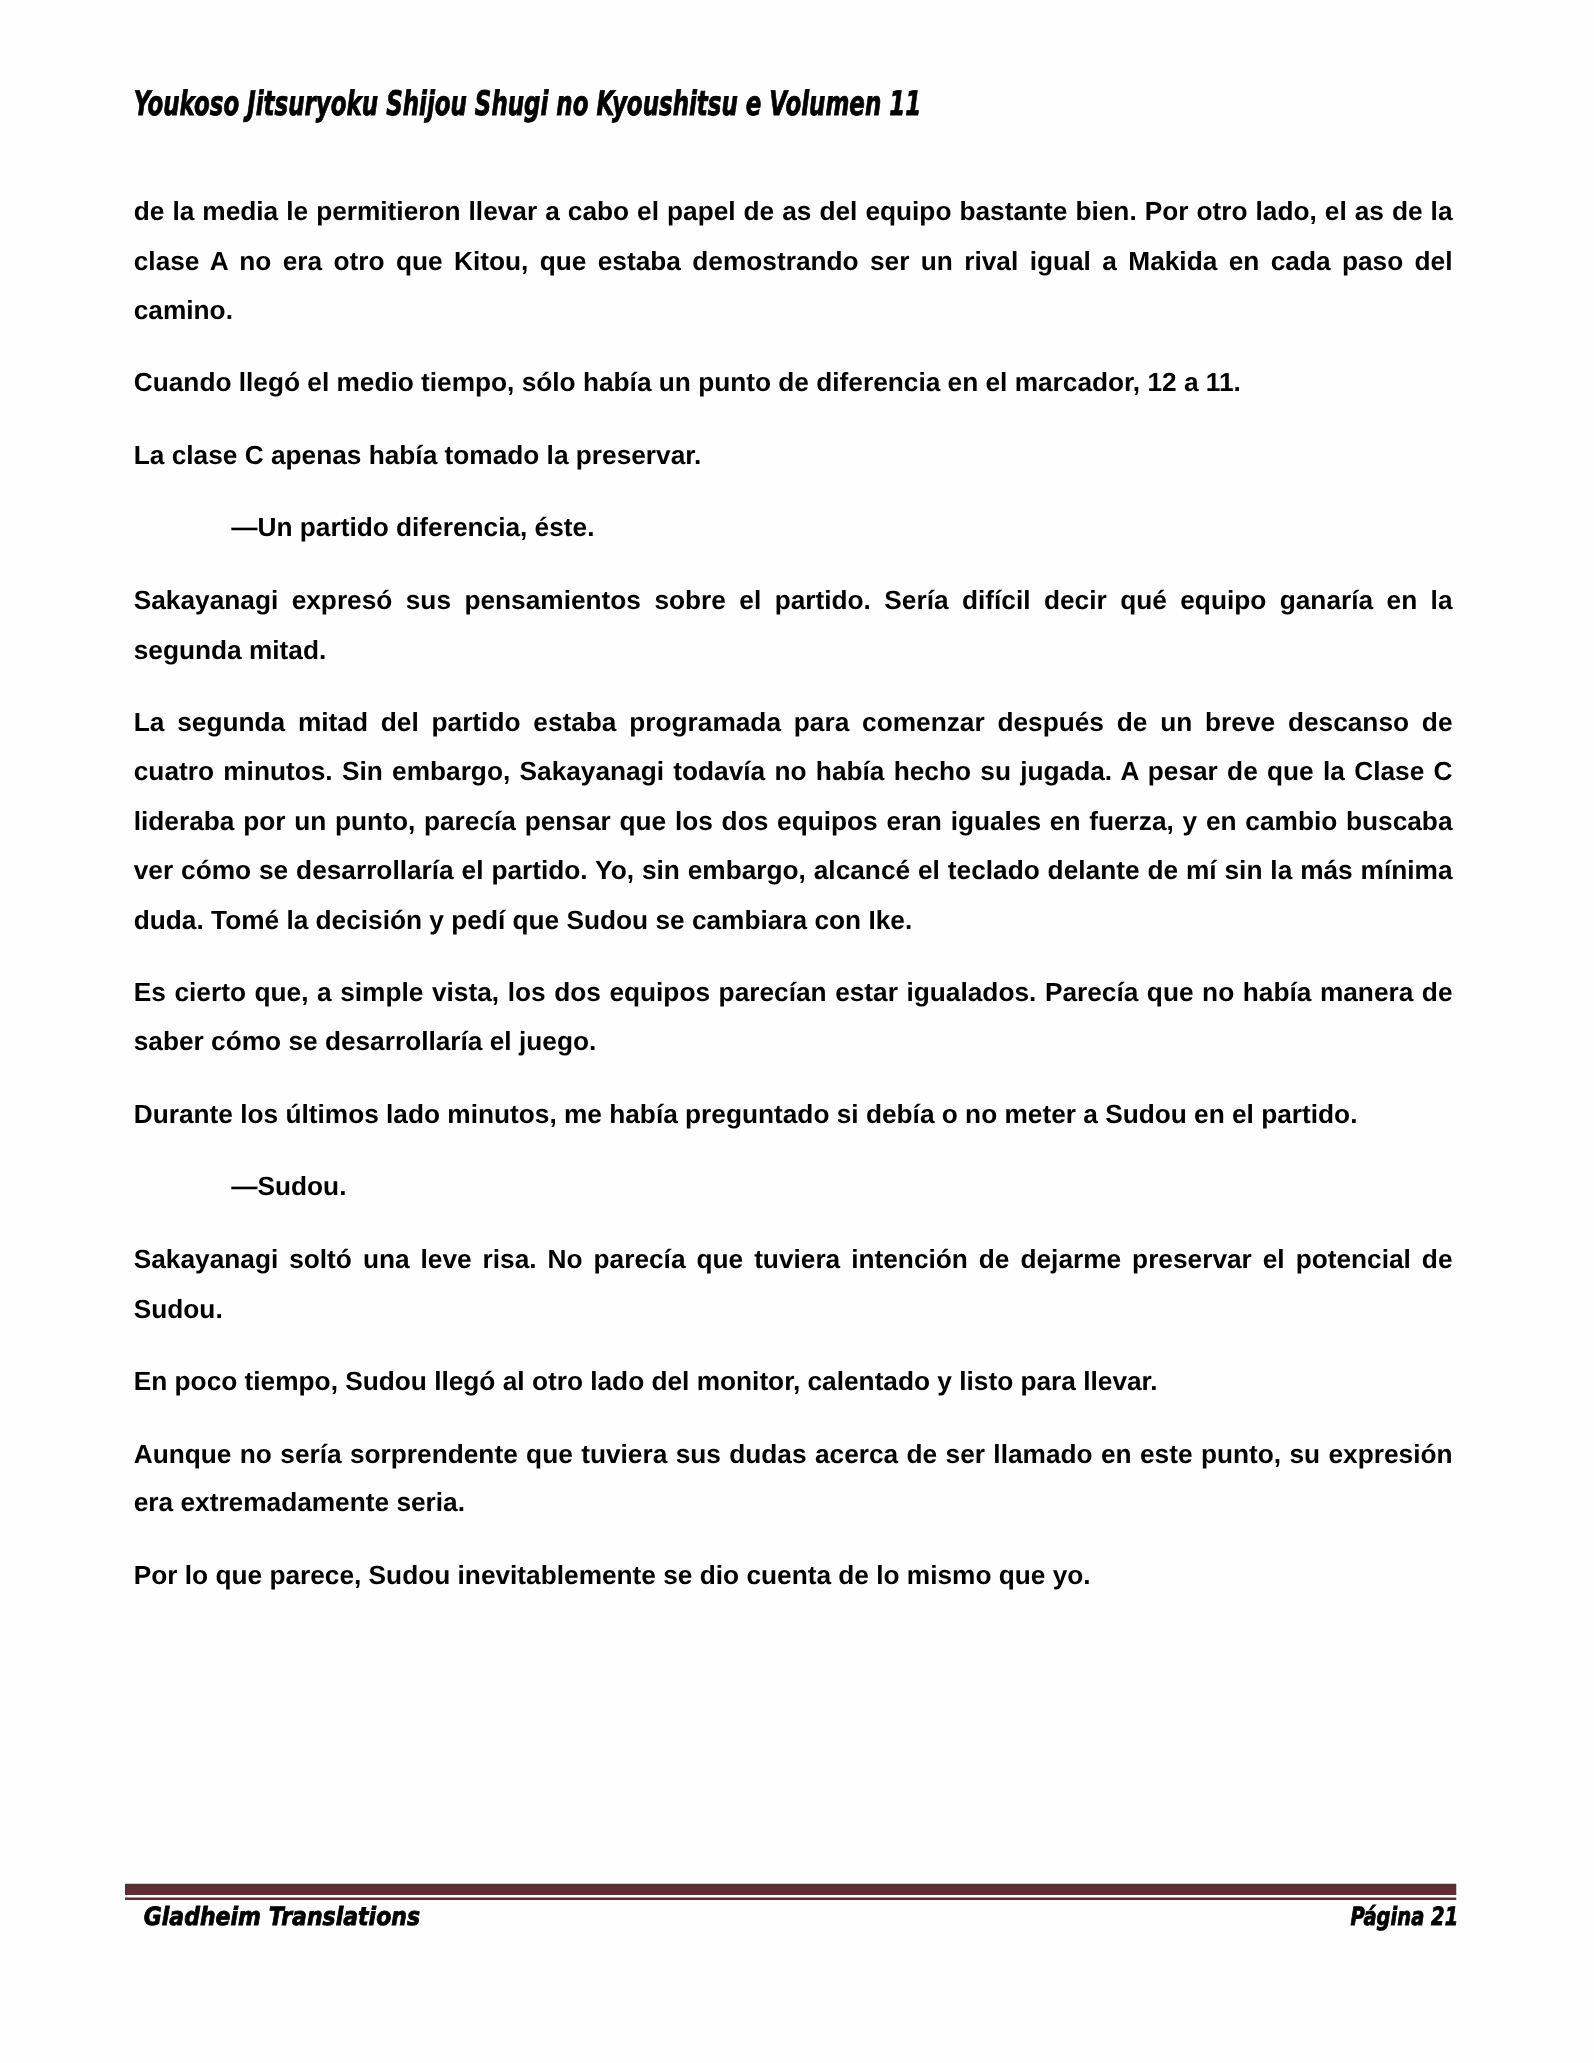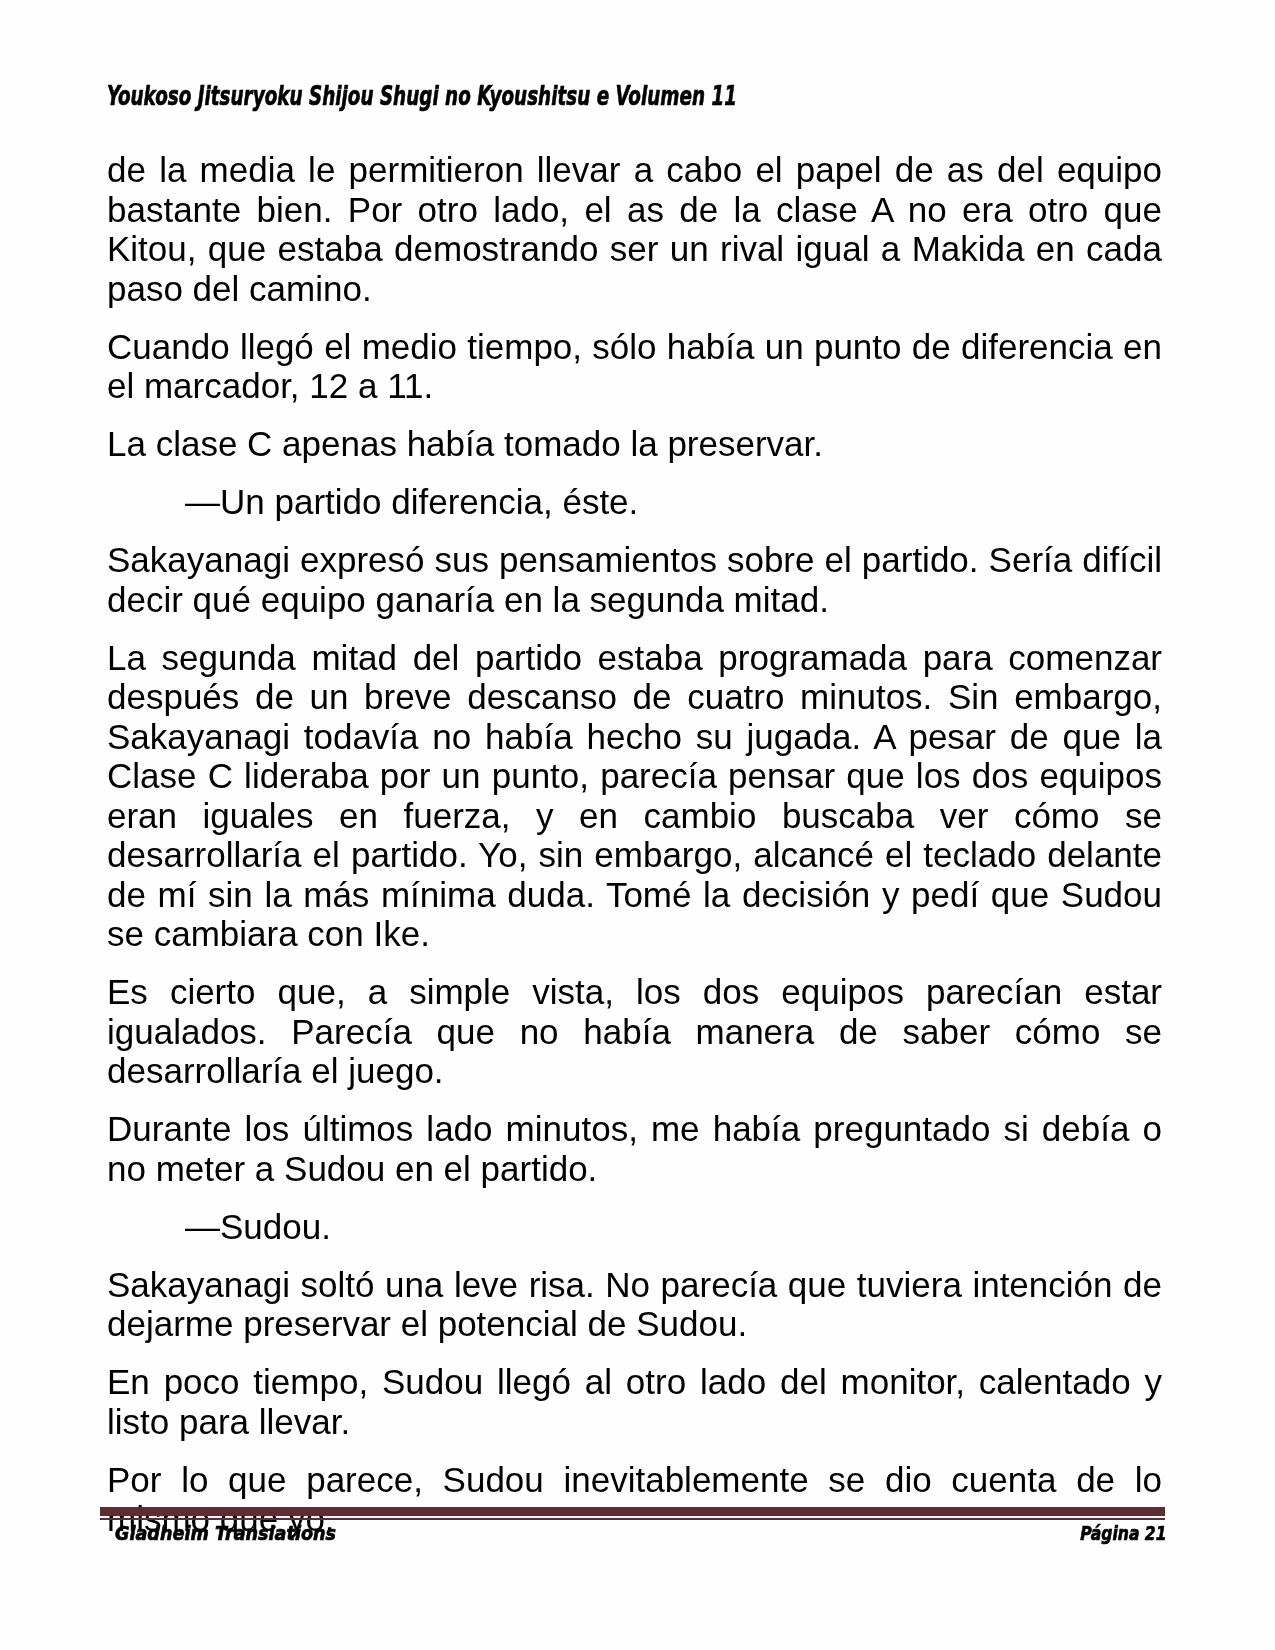--- a/index.html
+++ b/index.html
@@ -8,21 +8,21 @@
     width: 1275px;
     height: 1650px;
     background: #fefefe;
     overflow: hidden;
     font-family: "Liberation Sans", sans-serif;
     color: #000;
   }
   .doc-header {
     position: absolute;
     left: 107px;
-    top: 80px;
+    top: 68px;
     height: 40px;
   }
   .display-font {
     font-family: "DejaVu Sans", sans-serif;
     font-weight: bold;
     font-style: italic;
     -webkit-text-stroke: 0.7px #000;
   }
   .book-title {
     display: inline-block;
@@ -32,23 +32,24 @@
     transform-origin: 0 50%;
   }
   .doc-body {
     position: absolute;
     left: 107px;
     top: 150px;
     width: 1055px;
   }
   .para {
     margin: 0 0 18.5px 0;
-    font-size: 35px;
+    font-size: 21px;
     line-height: 39.5px;
     text-align: justify;
+    font-weight: bold;
   }
   .para.dialogue {
     text-indent: 78px;
     text-align: left;
   }
   .footer-rule {
     position: absolute;
     left: 100px;
     top: 1507px;
     width: 1065px;
@@ -93,20 +94,21 @@
     <p class="para">Cuando llegó el medio tiempo, sólo había un punto de diferencia en el marcador, 12 a 11.</p>
     <p class="para">La clase C apenas había tomado la preservar.</p>
     <p class="para dialogue">—Un partido diferencia, éste.</p>
     <p class="para">Sakayanagi expresó sus pensamientos sobre el partido. Sería difícil decir qué equipo ganaría en la segunda mitad.</p>
     <p class="para">La segunda mitad del partido estaba programada para comenzar después de un breve descanso de cuatro minutos. Sin embargo, Sakayanagi todavía no había hecho su jugada. A pesar de que la Clase C lideraba por un punto, parecía pensar que los dos equipos eran iguales en fuerza, y en cambio buscaba ver cómo se desarrollaría el partido. Yo, sin embargo, alcancé el teclado delante de mí sin la más mínima duda. Tomé la decisión y pedí que Sudou se cambiara con Ike.</p>
     <p class="para">Es cierto que, a simple vista, los dos equipos parecían estar igualados. Parecía que no había manera de saber cómo se desarrollaría el juego.</p>
     <p class="para">Durante los últimos lado minutos, me había preguntado si debía o no meter a Sudou en el partido.</p>
     <p class="para dialogue">—Sudou.</p>
     <p class="para">Sakayanagi soltó una leve risa. No parecía que tuviera intención de dejarme preservar el potencial de Sudou.</p>
     <p class="para">En poco tiempo, Sudou llegó al otro lado del monitor, calentado y listo para llevar.</p>
+    <p class="para">Aunque no sería sorprendente que tuviera sus dudas acerca de ser llamado en este punto, su expresión era extremadamente seria.</p>
     <p class="para">Por lo que parece, Sudou inevitablemente se dio cuenta de lo mismo que yo.</p>
   </div>
 
   <div class="footer-rule">
     <div class="rule-thick"></div>
     <div class="rule-thin"></div>
   </div>
 
   <div class="doc-footer display-font">
     <span class="translator-credit">Gladheim Translations</span>

